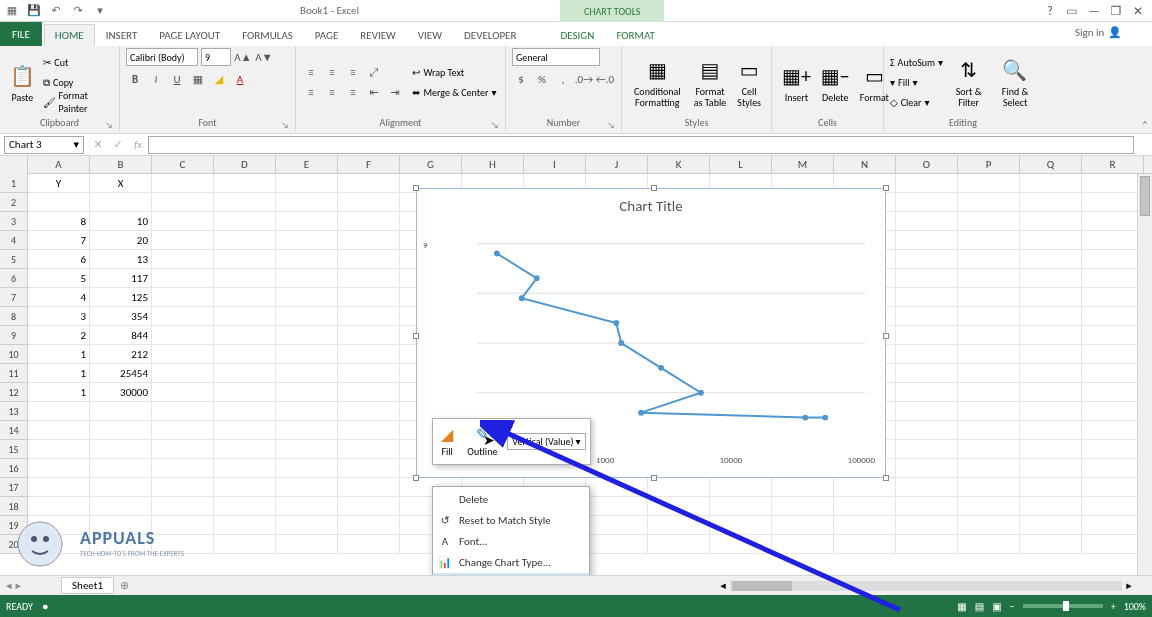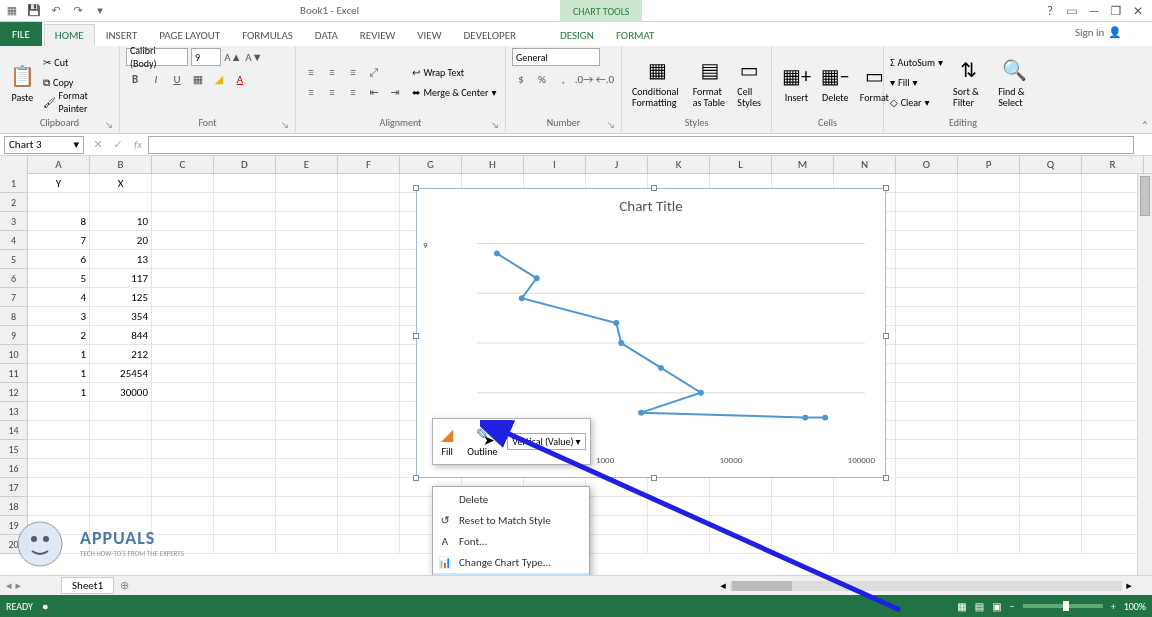--- a/index.html
+++ b/index.html
@@ -3,44 +3,44 @@
 <meta charset="utf-8">
 <style>
 * { box-sizing: border-box; font-family: "Segoe UI", Calibri, sans-serif; }
 body { margin: 0; width: 1152px; height: 617px; background: #fff; overflow: hidden; position: relative; }
 
 
 .titlebar { height: 22px; background: #fff; border-bottom: 1px solid #d4d4d4; display: flex; align-items: center; font-size: 11px; }
 .tb-left { display: flex; align-items: center; gap: 6px; padding-left: 4px; }
 .tb-icon { width: 16px; height: 16px; display: inline-flex; align-items: center; justify-content: center; font-size: 11px; color: #666; }
 .tb-title { position: absolute; left: 300px; color: #666; }
-.tb-tools { position: absolute; left: 560px; top: 0; background: #cde6cf; height: 22px; padding: 0 13px; display: flex; align-items: center; color: #2d7a3b; font-size: 10px; }
+.tb-tools { position: absolute; left: 560px; top: 0; background: #cde6cf; height: 22px; padding: 0 24px; display: flex; align-items: center; color: #2d7a3b; font-size: 10px; }
 .tb-right { position: absolute; right: 4px; display: flex; gap: 2px; }
 .tb-btn { width: 20px; height: 18px; display: flex; align-items: center; justify-content: center; font-size: 12px; color: #555; border: 1px solid transparent; }
 
 
 .ribbon-tabs { height: 24px; display: flex; align-items: flex-end; font-size: 11px; position: relative; background: #fff; }
 .file-tab { background: #217346; color: #fff; padding: 4px 12px; height: 24px; display: flex; align-items: center; margin-right: 2px; }
 .rtab { padding: 4px 10px; color: #555; cursor: default; height: 22px; display: flex; align-items: center; border: 1px solid transparent; }
 .rtab.active { background: #f1f1f1; border: 1px solid #d4d4d4; border-bottom: 1px solid #f1f1f1; color: #217346; }
 .rtab.tool { color: #2d7a3b; }
 .signin { position: absolute; right: 30px; font-size: 11px; color: #666; display: flex; gap: 4px; top: 4px; }
 
 
 .ribbon { height: 88px; background: #f1f1f1; border-bottom: 1px solid #d4d4d4; display: flex; font-size: 11px; position: relative; }
 .rgroup { border-right: 1px solid #d9d9d9; padding: 2px 6px 2px 6px; display: flex; flex-direction: column; height: 86px; }
 .rgroup-body { flex: 1; display: flex; align-items: center; gap: 4px; }
 .rgroup-label { font-size: 10px; color: #666; text-align: center; height: 14px; position: relative; }
 .rgroup-label .dlg { position: absolute; right: 0; bottom: 0; font-size: 9px; color: #888; }
 .bigbtn { display: flex; flex-direction: column; align-items: center; gap: 2px; padding: 2px 4px; }
 .bigbtn .icn { font-size: 20px; height: 28px; display:flex; align-items:center; justify-content:center; }
-.bigbtn .lbl { font-size: 10px; line-height: 11px; }
+.bigbtn .lbl { font-size: 10px; text-align: center; line-height: 11px; }
 .stackcol { display: flex; flex-direction: column; gap: 2px; font-size: 10px; }
 .stackrow { display: flex; align-items: center; gap: 3px; height: 18px; }
-.fontbox { width: 62px; height: 18px; border: 1px solid #aaa; background: #fff; font-size: 10px; padding: 0 3px; display:flex; align-items:center; }
+.fontbox { width: 72px; height: 18px; border: 1px solid #aaa; background: #fff; font-size: 10px; padding: 0 3px; display:flex; align-items:center; }
 .sizebox { width: 30px; height: 18px; border: 1px solid #aaa; background: #fff; font-size: 10px; padding: 0 3px; display:flex; align-items:center; }
 .mini { width: 18px; height: 18px; display:inline-flex; align-items:center; justify-content:center; font-size: 11px; color:#555; }
 .formatbox { width: 88px; height: 18px; border: 1px solid #aaa; background: #fff; font-size: 10px; padding: 0 3px; display:flex; align-items:center; }
 .collapse { position: absolute; right: 4px; bottom: 2px; font-size: 11px; color: #666; }
 
 
 .fbar { height: 22px; border-bottom: 1px solid #d4d4d4; display: flex; align-items: center; font-size: 11px; }
 .namebox { width: 80px; height: 18px; border: 1px solid #aaa; margin: 0 4px; padding: 0 4px; display: flex; align-items: center; justify-content: space-between; background:#fff; }
 .fbtn { width: 20px; color: #aaa; text-align: center; }
 .formula-input { flex: 1; height: 18px; border: 1px solid #aaa; background: #fff; margin-right: 18px; }
@@ -118,21 +118,21 @@
     <span class="tb-btn">✕</span>
   </div>
 </div>
 
 <div class="ribbon-tabs">
   <div class="file-tab">FILE</div>
   <div class="rtab active">HOME</div>
   <div class="rtab">INSERT</div>
   <div class="rtab">PAGE LAYOUT</div>
   <div class="rtab">FORMULAS</div>
-  <div class="rtab">DATA</div>
+  <div class="rtab">PAGE</div>
   <div class="rtab">REVIEW</div>
   <div class="rtab">VIEW</div>
   <div class="rtab">DEVELOPER</div>
   <div class="rtab tool" style="margin-left:22px">DESIGN</div>
   <div class="rtab tool">FORMAT</div>
   <div class="signin">
       <span>Sign in</span>
       <span>👤</span>
     </div>
 </div>

